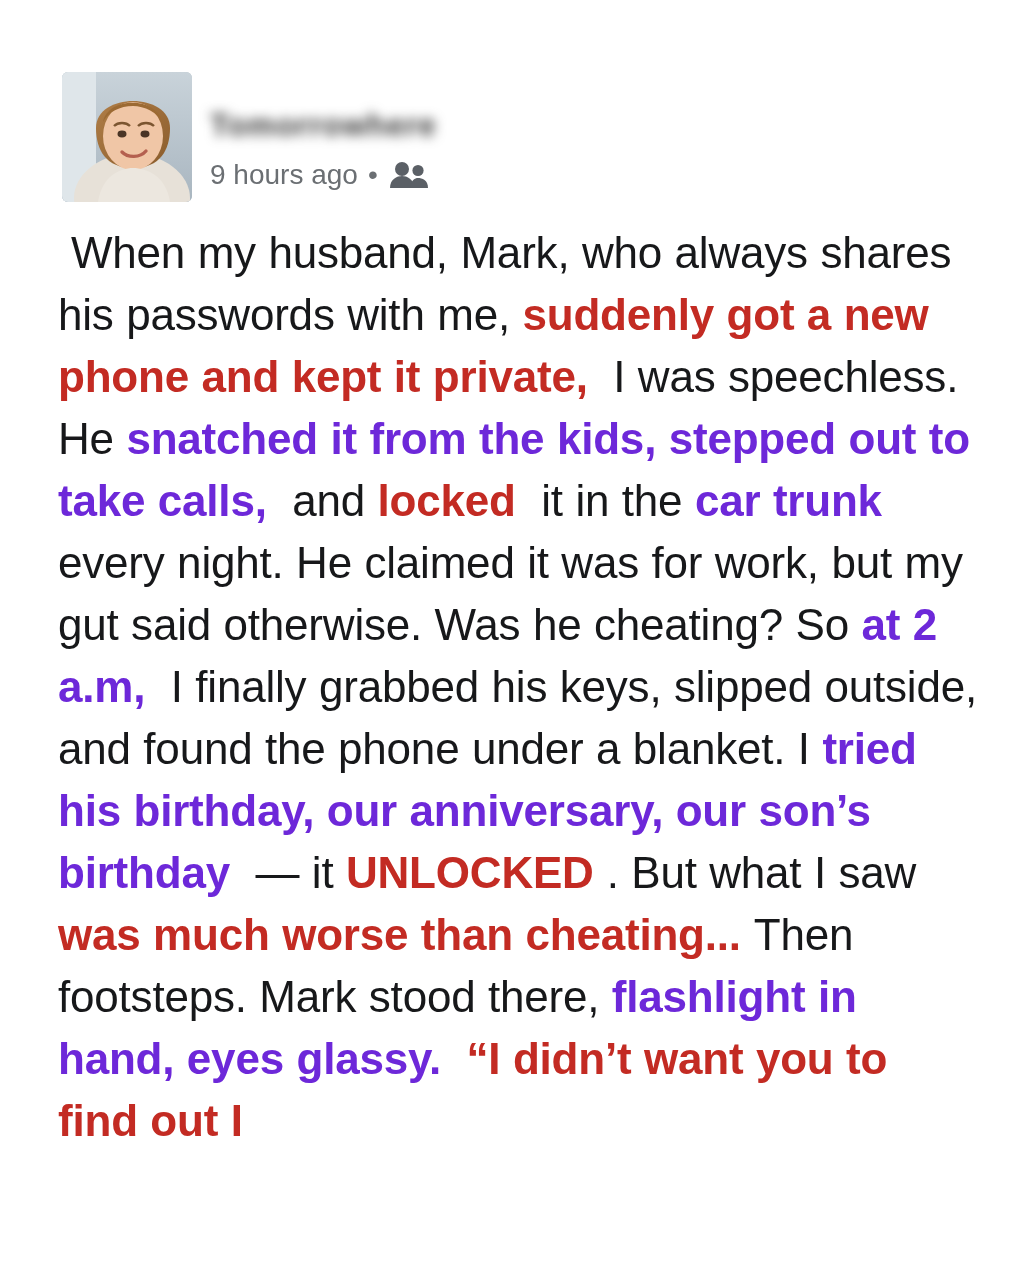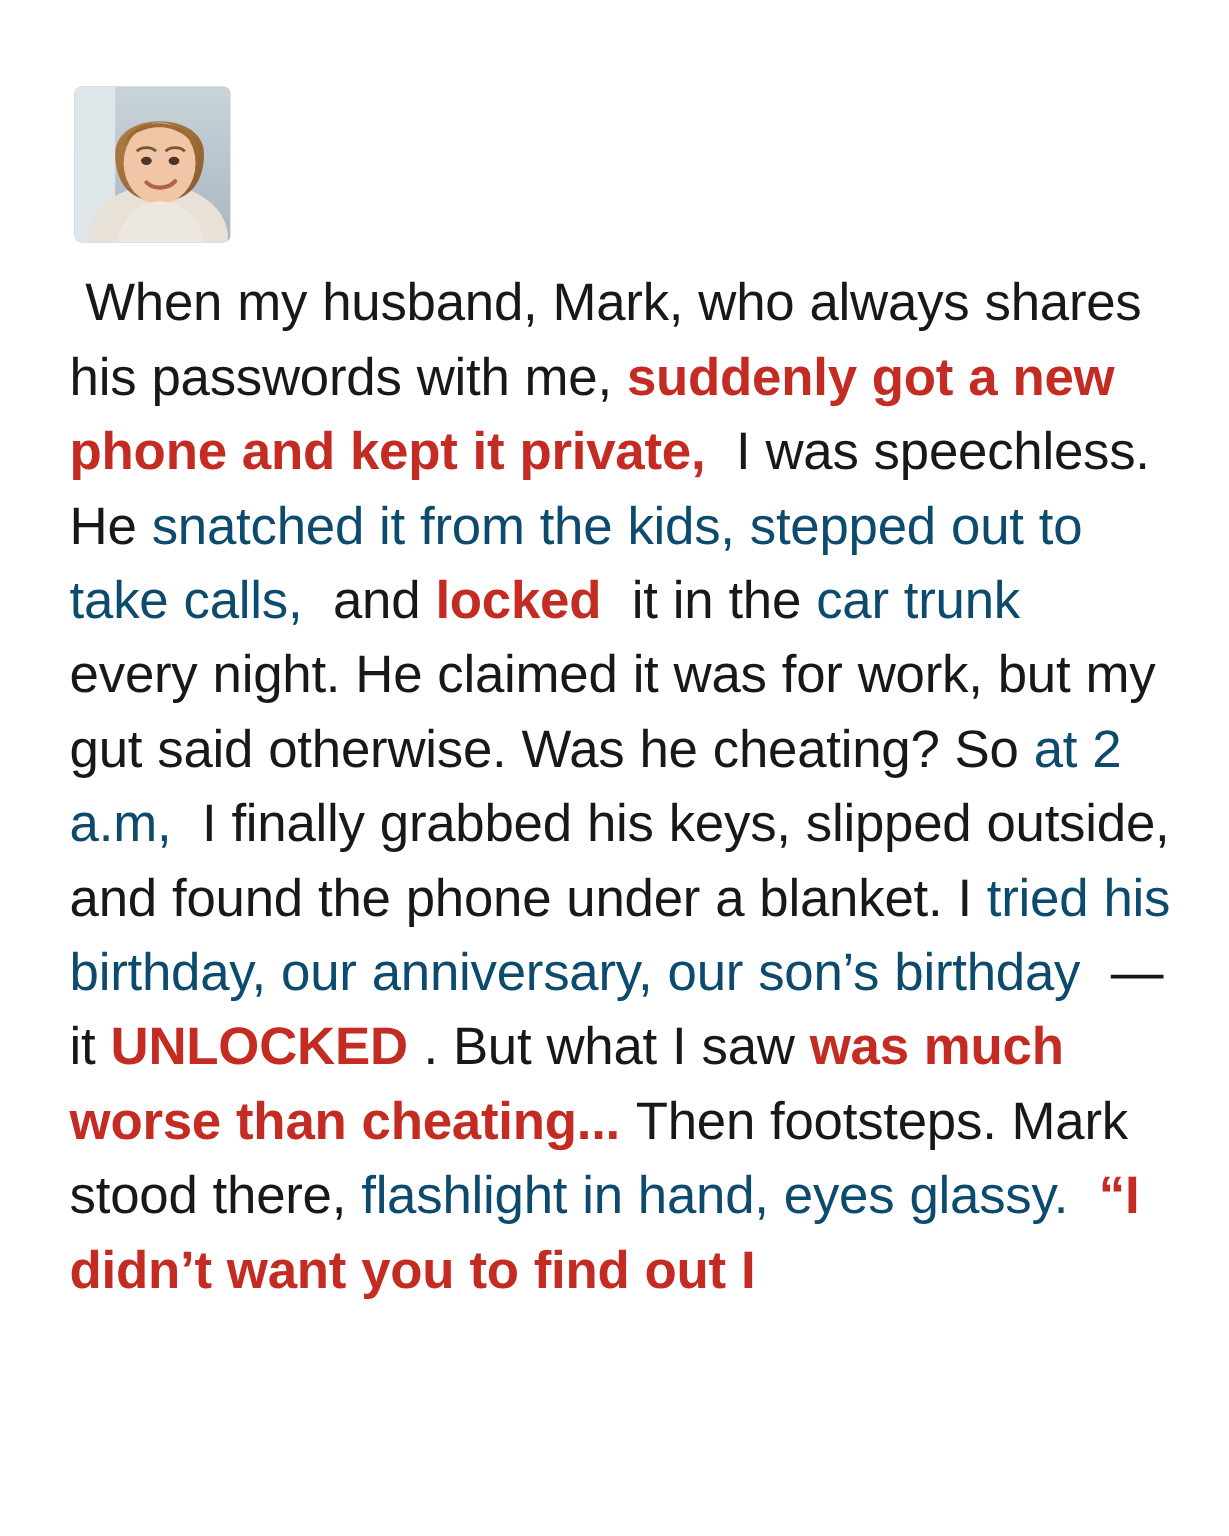--- a/index.html
+++ b/index.html
@@ -87,21 +87,21 @@
     position: absolute;
     left: 58px;
     top: 222px;
     width: 920px;
     font-size: 44px;
     line-height: 62px;
     color: #17181a;
     letter-spacing: -0.2px;
     word-spacing: 0.5px;
   }
-  .b { font-weight: normal; color: #0c4a6e; }
+  .b { font-weight: bold; color: #6d28d9; }
   .r { color: #c32b23; font-weight: bold; }
   .plain { font-weight: normal; margin-left: 13px; }
 </style>
 </head>
 <body>
 
 <div class="post">
 
   <div class="post-header">
 
@@ -125,20 +125,35 @@
         <path d="M41 50 C46 24 96 24 101 52 C96 40 82 34 71 34 C58 34 46 40 41 50 Z" fill="#9c6a33"></path>
         <ellipse cx="60" cy="62" rx="4.5" ry="3.4" fill="#4a3526"></ellipse>
         <ellipse cx="83" cy="62" rx="4.5" ry="3.4" fill="#4a3526"></ellipse>
         <path d="M52 54 C56 50 64 50 68 54" stroke="#7b5530" stroke-width="2.4" fill="none"></path>
         <path d="M76 54 C80 50 88 50 92 54" stroke="#7b5530" stroke-width="2.4" fill="none"></path>
         <path d="M60 80 C66 86 78 86 84 79" stroke="#b4604f" stroke-width="3.4" fill="none" stroke-linecap="round"></path>
         <path d="M36 130 C40 104 58 96 71 96 C85 96 104 104 108 130 Z" fill="#ece7df"></path>
       </svg>
     </div>
 
+    <div class="author-block">
+      <div class="author-name">Tomorrowhere</div>
+      <div class="meta-row">
+        <span class="meta-time">9 hours ago</span>
+        <span class="meta-dot">•</span>
+        <span class="friends-icon">
+          <svg width="42" height="30" viewBox="0 0 42 30" xmlns="http://www.w3.org/2000/svg">
+            <circle cx="14" cy="9" r="7" fill="#5b6066"></circle>
+            <path d="M2 28 C2 19 9 16 14 16 C19 16 26 19 26 28 Z" fill="#5b6066"></path>
+            <circle cx="30" cy="10.5" r="5.6" fill="#5b6066"></circle>
+            <path d="M22 28 C23 20 27 18 30 18 C34 18 40 20 40 28 Z" fill="#5b6066"></path>
+          </svg>
+        </span>
+      </div>
+    </div>
 
   </div>
 
   <div class="post-body">
     <span class="plain">When my husband, Mark, who always shares his passwords with me, </span><span class="r">suddenly got a new phone and kept it private,</span><span class="plain"> I was speechless. He </span><span class="b">snatched it from the kids, stepped out to take calls,</span><span class="plain"> and </span><span class="r">locked</span><span class="plain"> it in the </span><span class="b">car trunk</span><span class="plain"> every night. He claimed it was for work, but my gut said otherwise. Was he cheating? So </span><span class="b">at 2 a.m,</span><span class="plain"> I finally grabbed his keys, slipped outside, and found the phone under a blanket. I </span><span class="b">tried his birthday, our anniversary, our son’s birthday</span><span class="plain"> — it </span><span class="r">UNLOCKED</span><span class="plain">. But what I saw </span><span class="r">was much worse than cheating...</span><span class="plain">Then footsteps. Mark stood there, </span><span class="b">flashlight in hand, eyes glassy.</span><span class="plain"> </span><span class="r">“I didn’t want you to find out I</span>
   </div>
 
 </div>
 
 </body></html>

